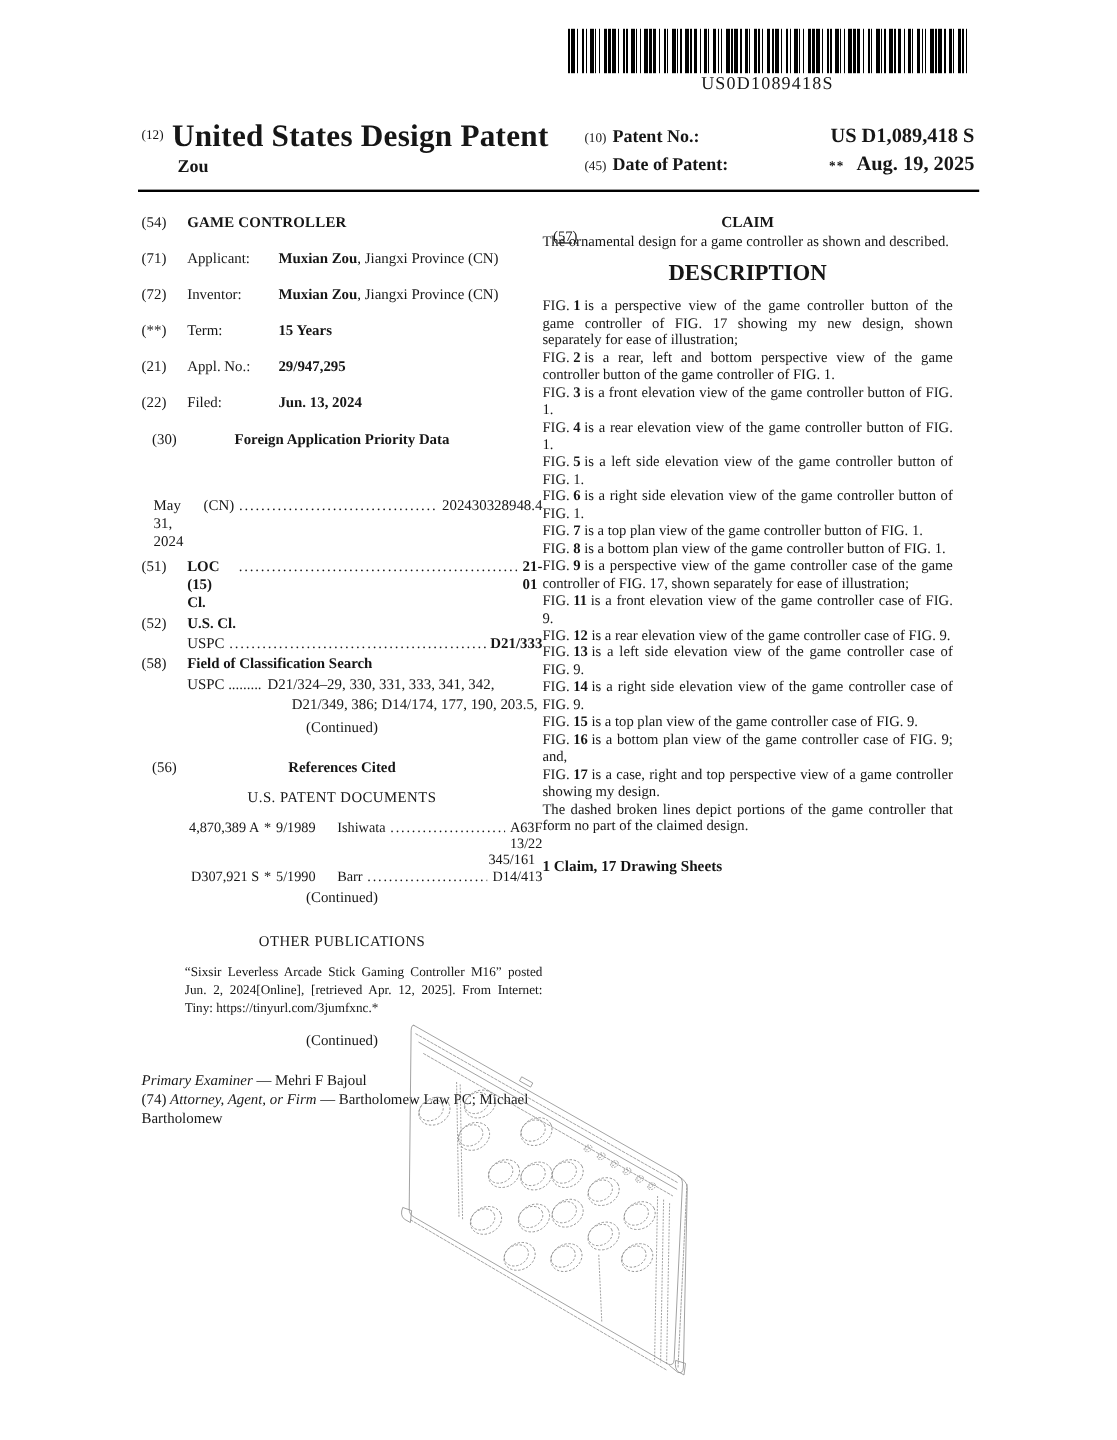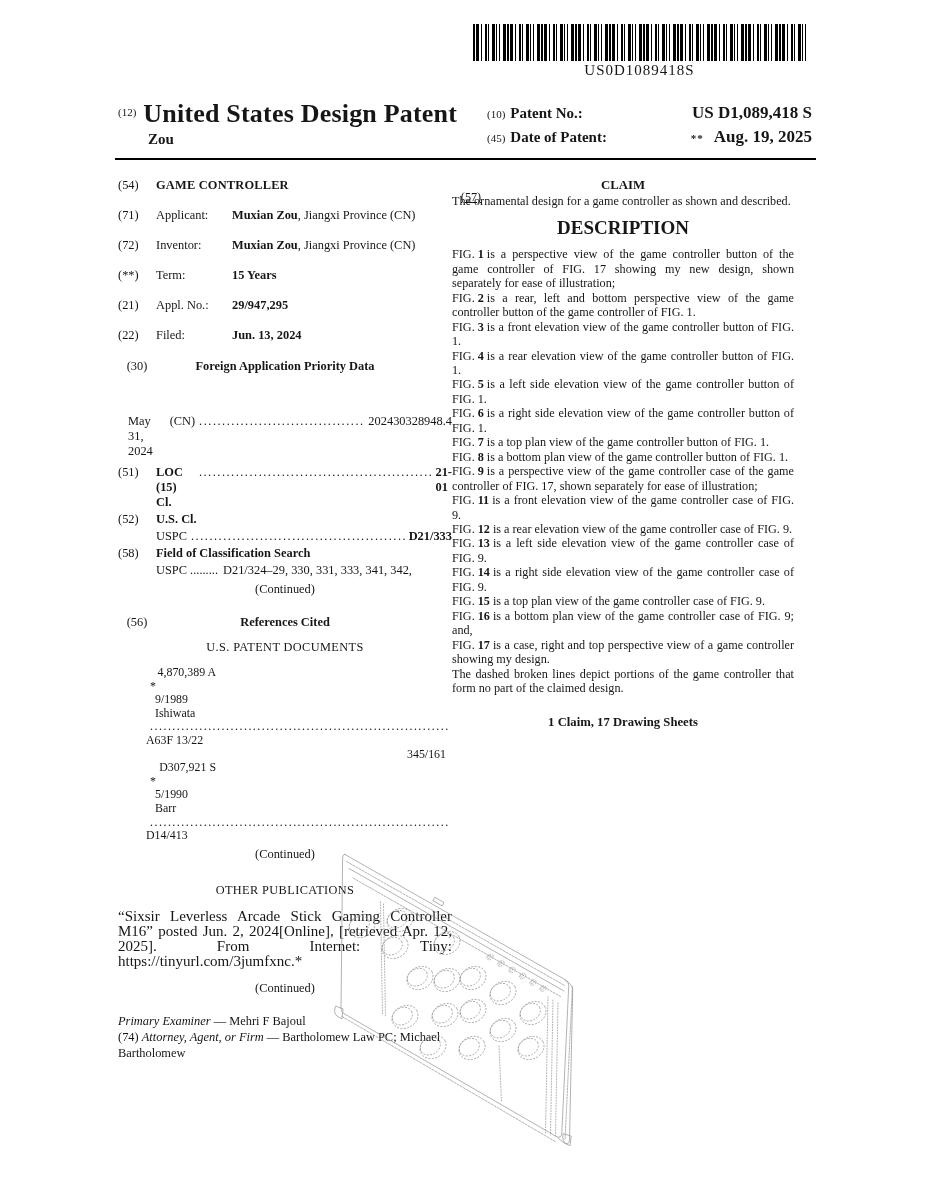--- a/index.html
+++ b/index.html
@@ -39,33 +39,33 @@
   .f-label{flex:none;width:76px;}
   b.tight{letter-spacing:0.2px;}
   .sec-head{position:relative;text-align:center;font-weight:bold;}
   .sec-head .code{position:absolute;left:0;top:0;font-weight:normal;}
   .dots{flex:1 1 auto;overflow:hidden;white-space:nowrap;margin:0 4px;min-width:8px;}
   .dots::after{content:"..........................................................................................";letter-spacing:1.5px;}
   .dots-fixed{white-space:pre;}
   .center{text-align:center;}
   .cls-row{display:flex;margin-bottom:2px;}
   .indent{padding-left:38px;}
-  .ref-row{display:flex;padding-left:28px;font-size:11.9px;line-height:13.6px;flex-direction:column;}
+  .ref-row{display:flex;padding-left:28px;font-size:11.9px;line-height:13.6px;}
   .ref-num{flex:none;width:70px;text-align:right;}
   .ref-star{flex:none;width:14px;text-align:center;}
-  .ref-date{flex:none;width:42px;text-align:right;}
+  .ref-date{flex:none;width:42px;}
   .ref-name{padding-left:9px;}
-  .pub-text{text-align:justify;font-size:15px;line-height:15px;}
+  .pub-text{text-align:justify;font-size:11px;line-height:15px;margin-left:36px;}
   .fig-p{margin:0;}
   .fig-p .figpre{margin-right:3px;}
   .fig-p b{margin-right:3px;}
   .claim-head{position:relative;text-align:center;font-weight:bold;font-size:12.8px;}
   .claim-head .code{position:absolute;left:0;top:12px;font-weight:normal;font-size:12.2px;text-decoration:underline;}
   .desc-head{text-align:center;font-weight:bold;font-size:19px;margin:12px 0 12px;}
-  .sheet-note{text-align:center;font-weight:bold;font-size:12.7px;margin-top:20px;}
+  .sheet-note{font-weight:bold;font-size:12.7px;margin-top:20px;}
   .drawing{left:320px;top:840px;}
 </style>
 </head>
 <body>
 
 <div class="abs barcode"></div>
 <div class="abs barcode-text">US0D1089418S</div>
 
 <div class="abs hdr-left">
   <span class="kind-code">(12)</span><span class="doc-title">United States Design Patent</span>
@@ -149,20 +149,21 @@
     <div class="cls-row">
       <span class="code">(58)</span>
       <b>Field of Classification Search</b>
     </div>
     <div class="cls-row indent">
       <span>USPC</span>
       <span class="dots-fixed">&nbsp;</span>
       <span>.........</span>
       <span style="padding-left:5px;">D21/324–29, 330, 331, 333, 341, 342,</span>
     </div>
+    <div style="text-align:right;padding-right:4px;">D21/349, 386; D14/174, 177, 190, 203.5,</div>
     <div class="center" style="margin-top:4px;">(Continued)</div>
 
     <div class="sec-head" style="margin:18px 0 10px;">
       <span class="code">(56)</span>
       <span>References Cited</span>
     </div>
     <div class="center" style="font-size:12.3px;margin-bottom:11px;letter-spacing:0.4px;">U.S. PATENT DOCUMENTS</div>
 
     <div class="ref-row">
       <span class="ref-num">4,870,389 A</span>

